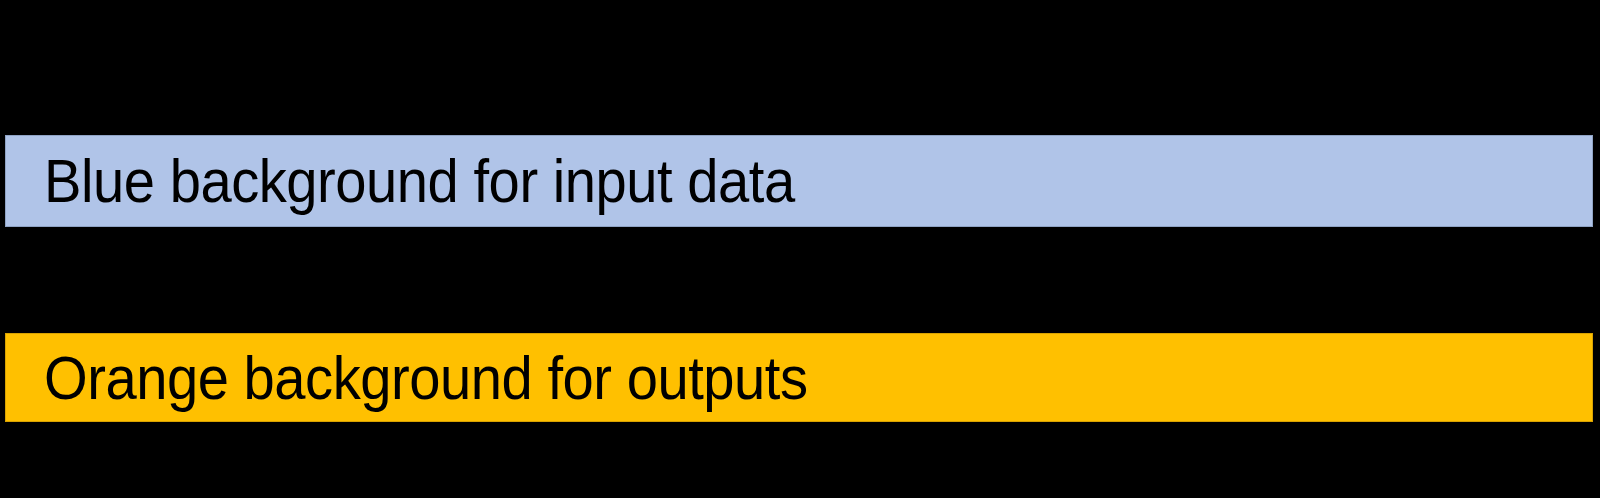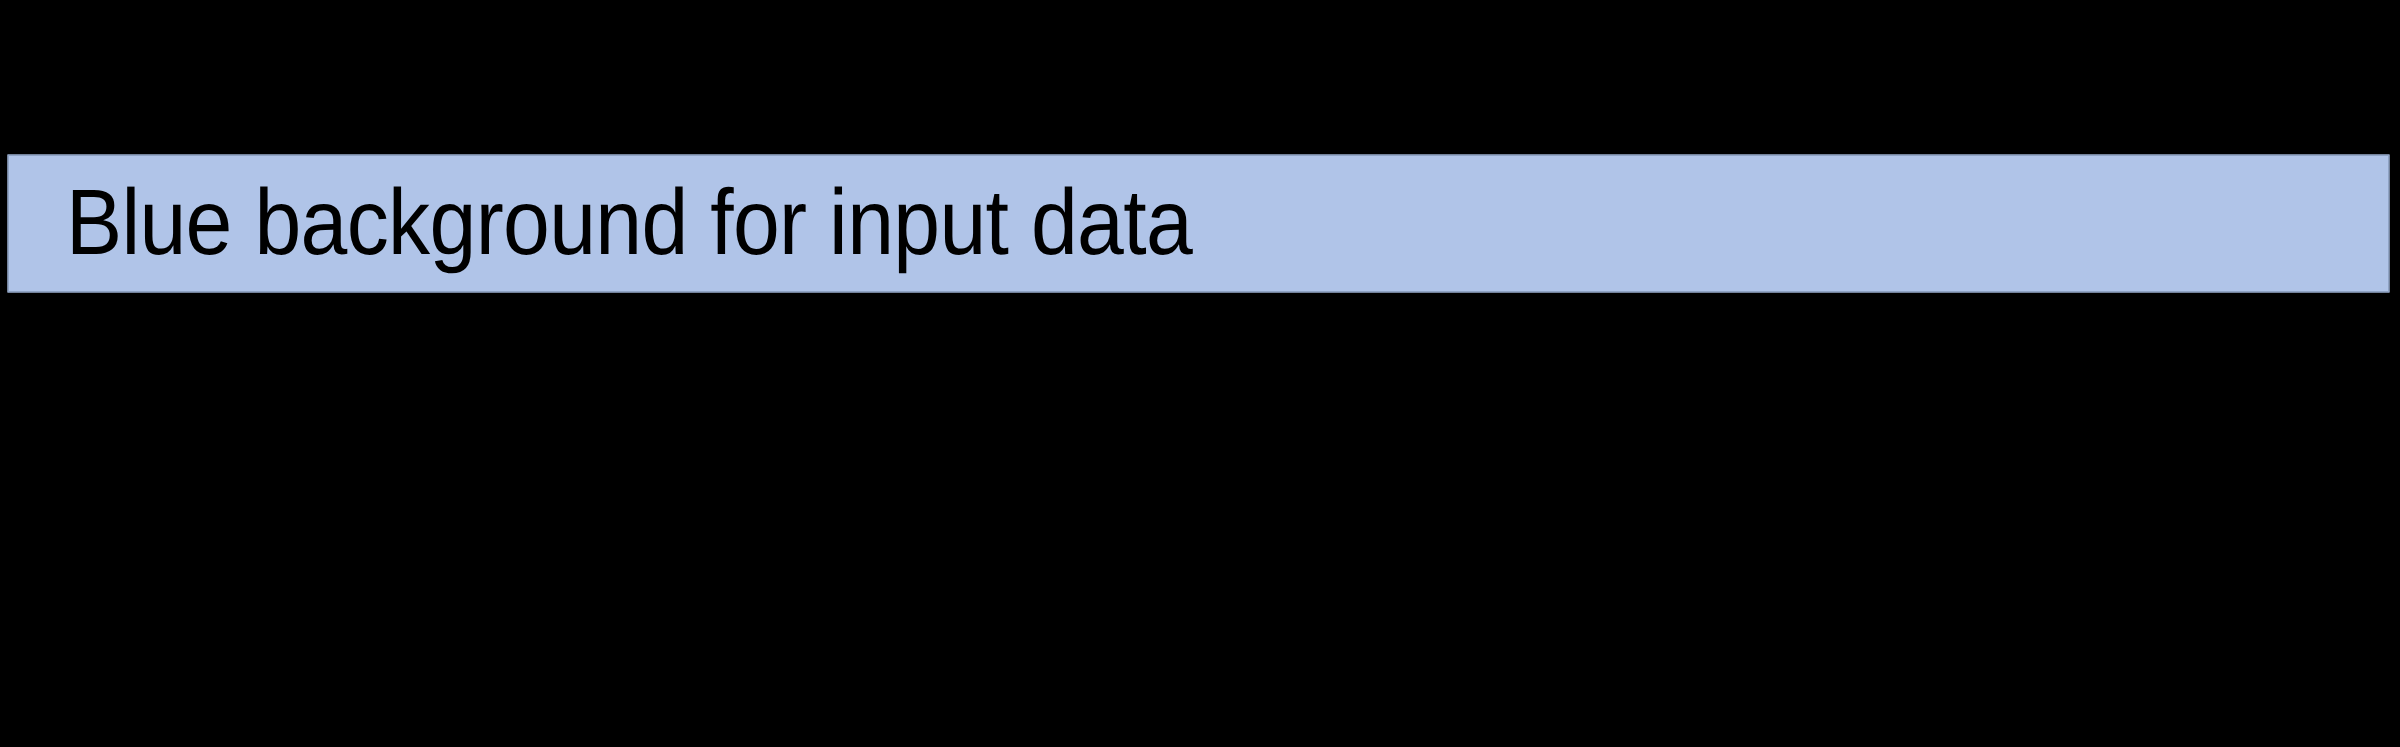--- a/index.html
+++ b/index.html
@@ -25,20 +25,21 @@
 
   
   .legend-bar {
     position: absolute;
     left: 5px;
     width: 1588px;
     box-sizing: border-box;
     display: flex;
     align-items: center;
     border: 1px solid rgba(0, 0, 0, 0.35);
+    margin-top: 32px;
   }
 
   .legend-bar.input {
     top: 103px;
     height: 92px;
     background: #B0C4E8;
     border-color: #8fa3c4;
   }
 
   .legend-bar.output {
@@ -64,14 +65,17 @@
 </style>
 </head>
 <body>
 
 <div class="canvas" style="background: rgb(0, 0, 0);">
 
   <div class="legend-bar input" style="background: rgb(176, 196, 232); border-color: rgb(143, 163, 196);">
     <span class="legend-label" style="color: rgb(0, 0, 0);">Blue background for input data</span>
   </div>
 
+  <div class="legend-bar output" style="background: rgb(255, 192, 0); border-color: rgb(217, 162, 0);">
+    <span class="legend-label" style="color: rgb(0, 0, 0);">Orange background for outputs</span>
+  </div>
 
 </div>
 
 </body></html>

